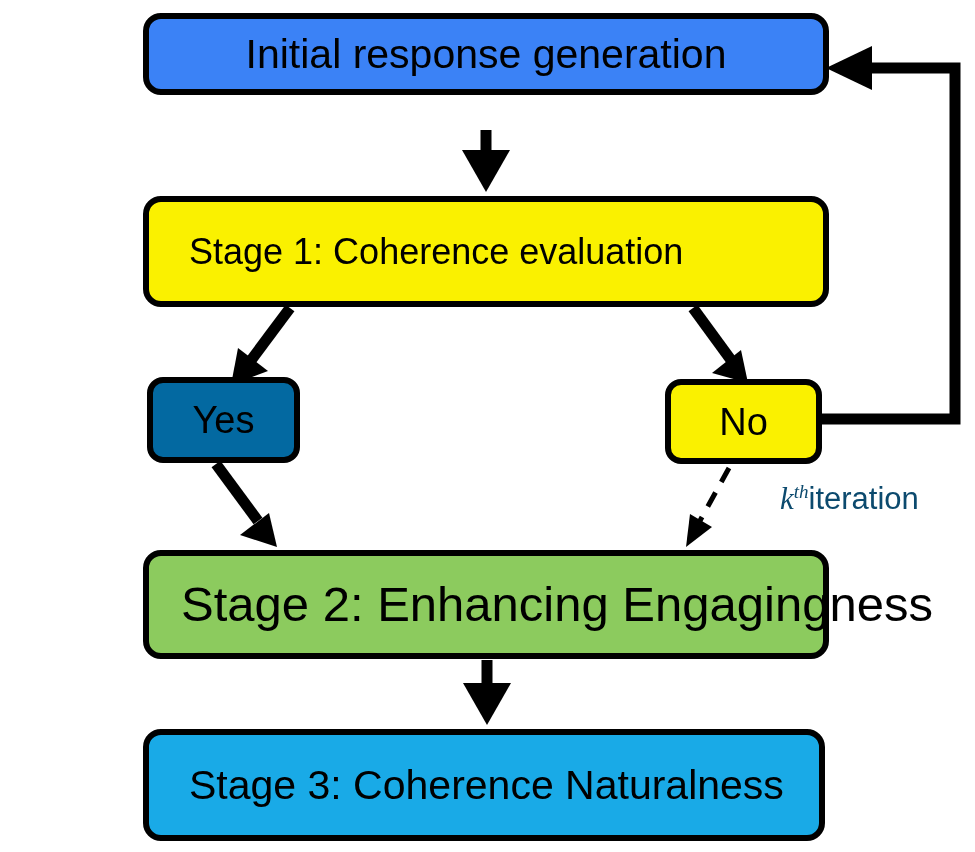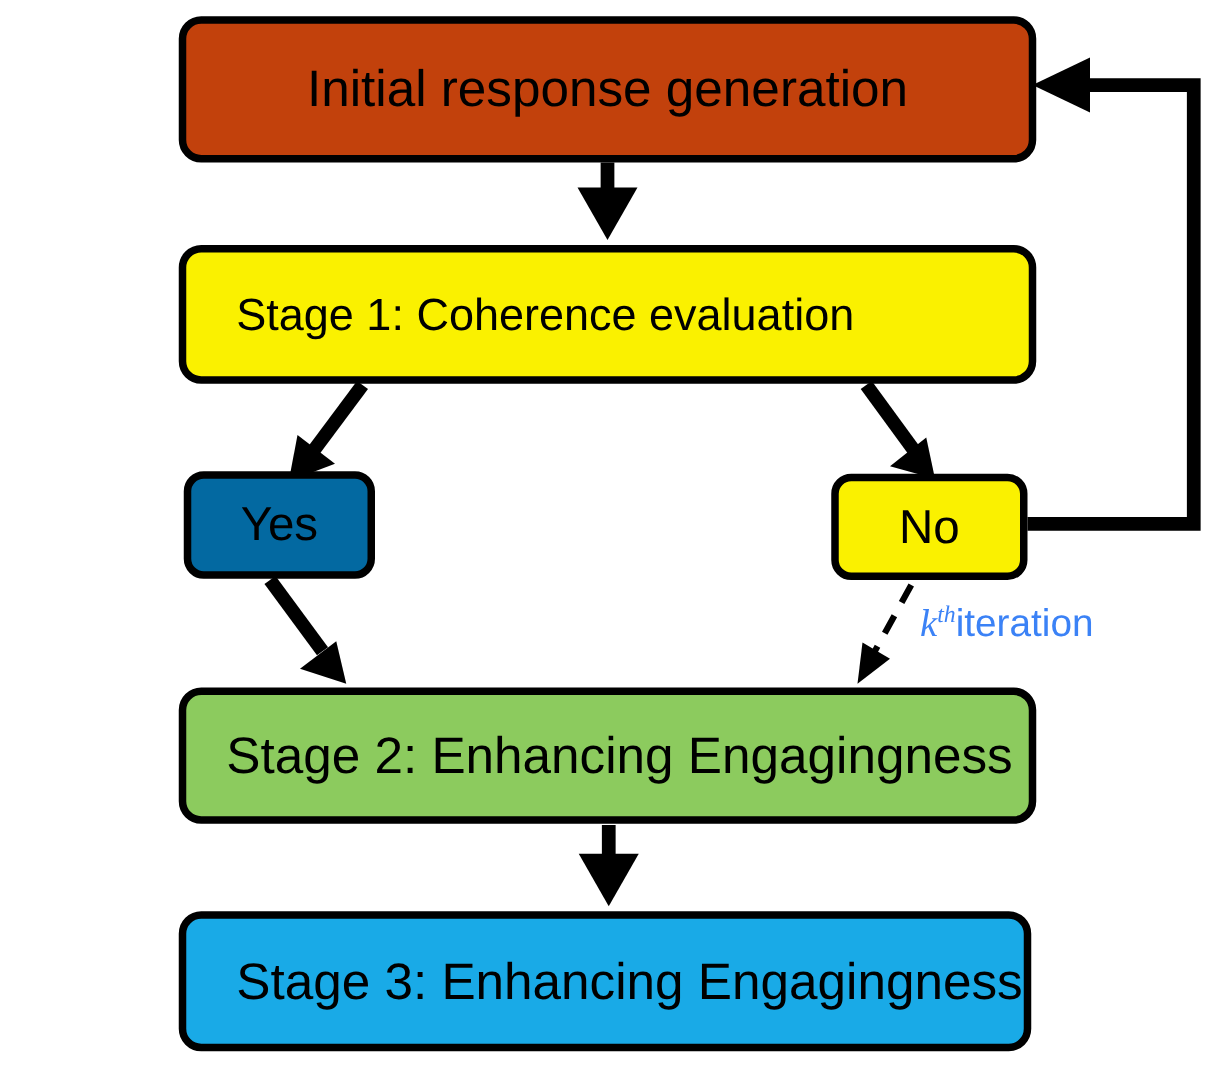--- a/index.html
+++ b/index.html
@@ -27,22 +27,22 @@
     line-height: 1;
     white-space: nowrap;
   }
   .node-label {
     display: block;
     padding: 0 6px;
   }
 
   
   #node-initial {
-    left: 143px; top: 13px; width: 686px; height: 117px;
-    background: #c2410c;
+    left: 143px; top: 13px; width: 686px; height: 82px;
+    background: #3b82f6;
     font-size: 41px;
   }
   #node-stage1 {
     left: 143px; top: 196px; width: 686px; height: 111px;
     background: #faf100;
     font-size: 36px;
     justify-content: flex-start;
     padding-left: 34px;
   }
   #node-yes {
@@ -54,21 +54,21 @@
   #node-no {
     left: 665px; top: 379px; width: 157px; height: 85px;
     background: #faf100;
     font-size: 38px;
     border-radius: 16px;
     text-align: right;
   }
   #node-stage2 {
     left: 143px; top: 550px; width: 686px; height: 109px;
     background: #8ccb5e;
-    font-size: 41px;
+    font-size: 49px;
     justify-content: flex-start;
     padding-left: 26px;
   }
   #node-stage3 {
     left: 143px; top: 729px; width: 682px; height: 112px;
     background: #19aae7;
     font-size: 41px;
     justify-content: flex-start;
     padding-left: 34px;
   }
@@ -77,24 +77,24 @@
   #connectors {
     position: absolute;
     left: 0; top: 0;
     width: 975px; height: 852px;
     pointer-events: none;
   }
 
   
   #iteration-label {
     position: absolute;
-    left: 736px;
+    left: 780px;
     top: 481px;
     font-size: 31px;
-    color: #3b82f6;
+    color: #0c4a6e;
     white-space: nowrap;
   }
   #iteration-label .k-sym {
     font-family: "Liberation Serif", serif;
     font-style: italic;
     font-size: 31px;
   }
   #iteration-label .sup-th {
     font-family: "Liberation Serif", serif;
     font-style: italic;
@@ -163,20 +163,20 @@
 
   <div class="node" id="node-no">
     <span class="node-label">No</span>
   </div>
 
   <div class="node" id="node-stage2">
     <span class="node-label">Stage 2: Enhancing Engagingness</span>
   </div>
 
   <div class="node" id="node-stage3">
-    <span class="node-label">Stage 3: Enhancing Engagingness</span>
+    <span class="node-label">Stage 3: Coherence Naturalness</span>
   </div>
 
   <div id="iteration-label">
     <span class="k-sym">k</span><span class="sup-th">th</span><span class="word">iteration</span>
   </div>
 
 </div>
 
 </body></html>

